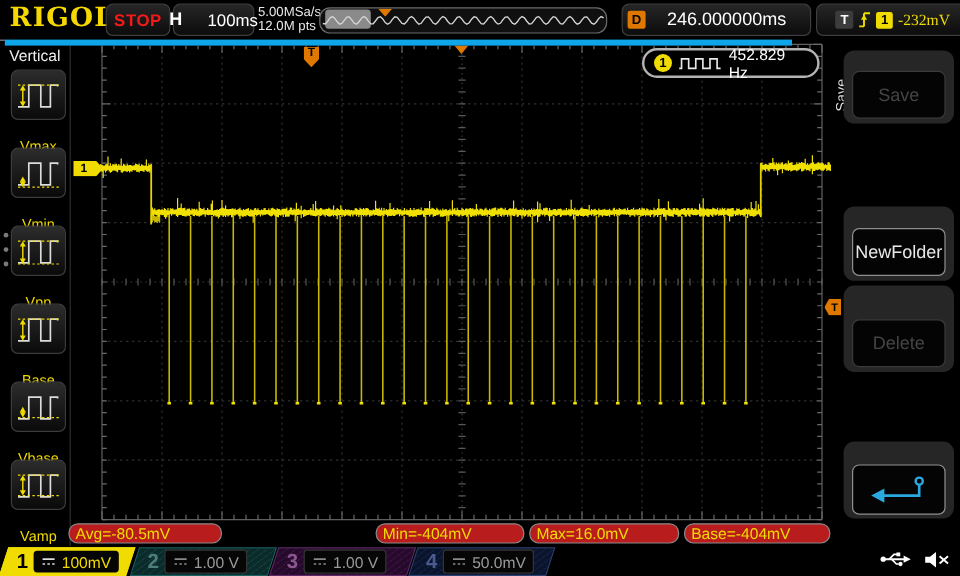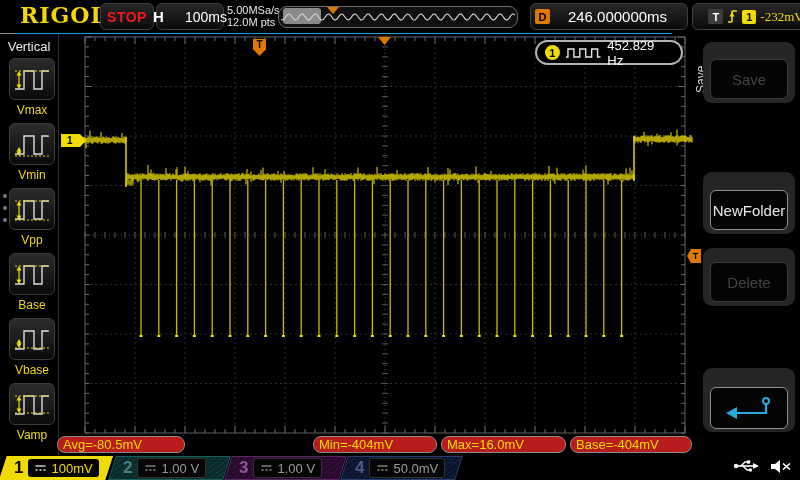--- a/index.html
+++ b/index.html
@@ -1,21 +1,21 @@
 <!DOCTYPE html>
 <html><head>
 <meta charset="utf-8">
 <style>
   html,body{margin:0;padding:0;background:#000;}
   #root{position:relative;width:800px;height:480px;background:#000;overflow:hidden;
         font-family:"Liberation Sans",sans-serif;-webkit-font-smoothing:antialiased;}
   .abs{position:absolute;}
 
   
-  #topbar{left:16px;top:0;width:656px;height:33px;background:#000;border-bottom:1px solid #0ea5e9;z-index:5;}
+  #topbar{left:4px;top:0;width:656px;height:33px;background:#000;border-bottom:5px solid #0ea5e9;z-index:5;}
   #logo{left:4px;top:2px;font-family:"DejaVu Serif",serif;font-weight:bold;font-size:22px;color:#f5d800;letter-spacing:1px;}
   .pillbox{background:linear-gradient(#262626,#0c0c0c);border:1px solid #3e3e3e;border-radius:6px;display:flex;align-items:center;justify-content:center;}
   #stop-btn{left:84px;top:3px;width:52px;height:25px;color:#f41a1a;font-weight:bold;font-size:14px;letter-spacing:.5px;}
   #hbox{left:140px;top:3px;width:66px;height:25px;gap:5px;color:#fff;}
   #hbox .hletter{font-weight:bold;font-size:15px;}
   #hbox .tbval{font-size:14px;margin-left:16px;}
   #srate{left:211px;top:4px;color:#e8e8e8;font-size:11px;line-height:12px;}
   #preview{left:262px;top:6px;width:238px;height:20px;border:1px solid #6a6a6a;border-radius:9px;background:#101010;overflow:hidden;}
   #preview-window{left:4px;top:1px;width:38px;height:16px;background:#8a8a8a;border-radius:3px;}
   #preview-tmark{left:48px;top:0;width:12px;height:7px;background:#e07800;clip-path:polygon(0 0,100% 0,50% 100%);}
@@ -26,21 +26,21 @@
   #tbox{left:676px;top:3px;width:120px;height:25px;gap:4px;padding:0 3px;}
   #t-chip{background:#3c3c3c;color:#fff;}
   #t-src{background:#f0dc00;color:#000;width:14px;height:14px;}
   #t-level{color:#f0dc00;font-size:13px;font-family:Liberation Serif, serif;}
 
   
   #lsb{left:0;top:33px;width:58px;height:422px;background:#000;border-right:1px solid #2e2e2e;border-top:1px solid #8a8a8a;z-index:4;}
   #lsb-title{width:100%;text-align:center;color:#eee;font-size:13px;margin-top:5px;}
   .vitem{position:absolute;left:9px;width:46px;text-align:center;}
   .vbtn{width:44px;height:40px;border-radius:6px;background:linear-gradient(#2c2c2c,#0a0a0a);border:1px solid #3c3c3c;display:flex;align-items:center;justify-content:center;}
-  .vlabel{color:#f0d800;font-size:12px;margin-top:3px;}
+  .vlabel{color:#f0d800;font-size:12px;margin-top:15px;}
   .scrolldot{position:absolute;left:3px;width:4px;height:4px;border-radius:50%;background:#7a7a7a;}
 
   
   #rsb{left:695px;top:33px;width:105px;height:422px;background:#000;z-index:4;}
   #rsb-tab{position:absolute;left:-1px;top:24px;width:14px;height:44px;color:#ddd;font-size:12px;
            writing-mode:vertical-rl;transform:rotate(180deg);text-align:center;}
   .mgroup{position:absolute;left:8px;width:92px;background:#262626;border-radius:9px;}
   .mbtn{position:absolute;left:7px;right:7px;bottom:4px;height:38px;background:#040404;border-radius:6px;
         border:1px solid #8f8f8f;color:#e8e8e8;font-size:15px;display:flex;align-items:center;justify-content:center;}
   .mgroup.disabled .mbtn{border-color:#3a3a3a;color:#454545;}
@@ -239,21 +239,21 @@
   </div>
 
   <div id="rsb" class="abs">
     <div id="rsb-tab">Save</div>
     <div class="mgroup disabled" style="top:9px;height:61px">
       <div class="mbtn">Save</div>
     </div>
     <div class="mgroup" style="top:139px;height:62px">
       <div class="mbtn">NewFolder</div>
     </div>
-    <div class="mgroup disabled" style="top:215px;height:58px">
+    <div class="mgroup disabled" style="top:205px;height:72px">
       <div class="mbtn">Delete</div>
     </div>
     <div class="mgroup" id="arrow-group" style="top:335px;height:64px">
       <div class="mbtn">
         <svg width="58" height="26" viewBox="0 0 58 26">
           <circle cx="46" cy="6" r="3" stroke="#2aa9e0" stroke-width="2" fill="none"></circle>
           <path d="M46 9 V18 H16" stroke="#2aa9e0" stroke-width="2.2" fill="none"></path>
           <polygon points="17,12 17,24 6,18" fill="#2aa9e0"></polygon>
         </svg>
       </div>

